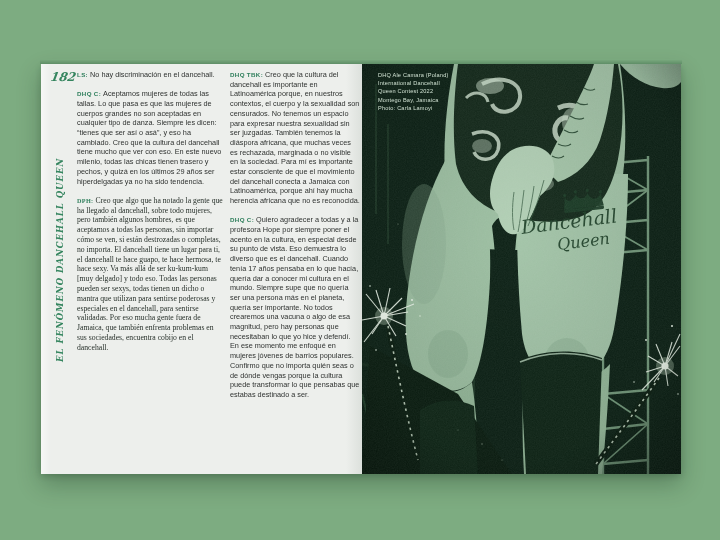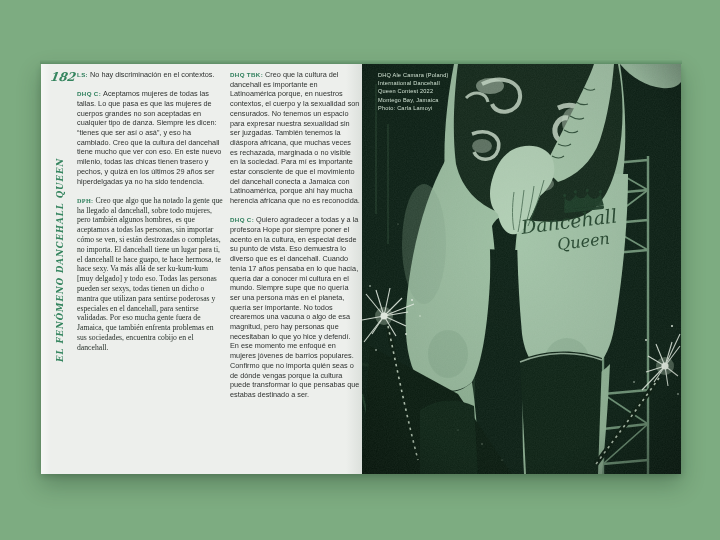--- a/index.html
+++ b/index.html
@@ -39,21 +39,21 @@
 
 <div class="stage">
   <div class="spread">
 
     <div class="page-left">
       <div class="pagenum">182</div>
       <div class="side-title">EL FENÓMENO DANCEHALL QUEEN</div>
 
       <div class="col col1">
         <p>
-          <span class="label">LS:</span><span>No hay discriminación en el contextos.</span>
+          <span class="label">LS:</span><span>No hay discriminación en el dancehall.</span>
         </p>
         <p>
           <span class="label">DHQ C:</span><span>Aceptamos mujeres de todas las tallas. Lo que pasa es que las mujeres de cuerpos grandes no son aceptadas en cualquier tipo de danza. Siempre les dicen: “tienes que ser así o asá”, y eso ha cambiado. Creo que la cultura del dancehall tiene mucho que ver con eso. En este nuevo milenio, todas las chicas tienen trasero y pechos, y quizá en los últimos 29 años ser hiperdelgadas ya no ha sido tendencia.</span>
         </p>
         <p class="serif-para">
           <span class="label">DPH:</span><span>Creo que algo que ha notado la gente que ha llegado al dancehall, sobre todo mujeres, pero también algunos hombres, es que aceptamos a todas las personas, sin importar cómo se ven, si están destrozadas o completas, no importa. El dancehall tiene un lugar para ti, el dancehall te hace guapo, te hace hermosa, te hace sexy. Va más allá de ser ku-kum-kum [muy delgado] y todo eso. Todas las personas pueden ser sexys, todas tienen un dicho o mantra que utilizan para sentirse poderosas y especiales en el dancehall, para sentirse validadas. Por eso mucha gente fuera de Jamaica, que también enfrenta problemas en sus sociedades, encuentra cobijo en el dancehall.</span>
         </p>
       </div>
 
       <div class="col col2">

